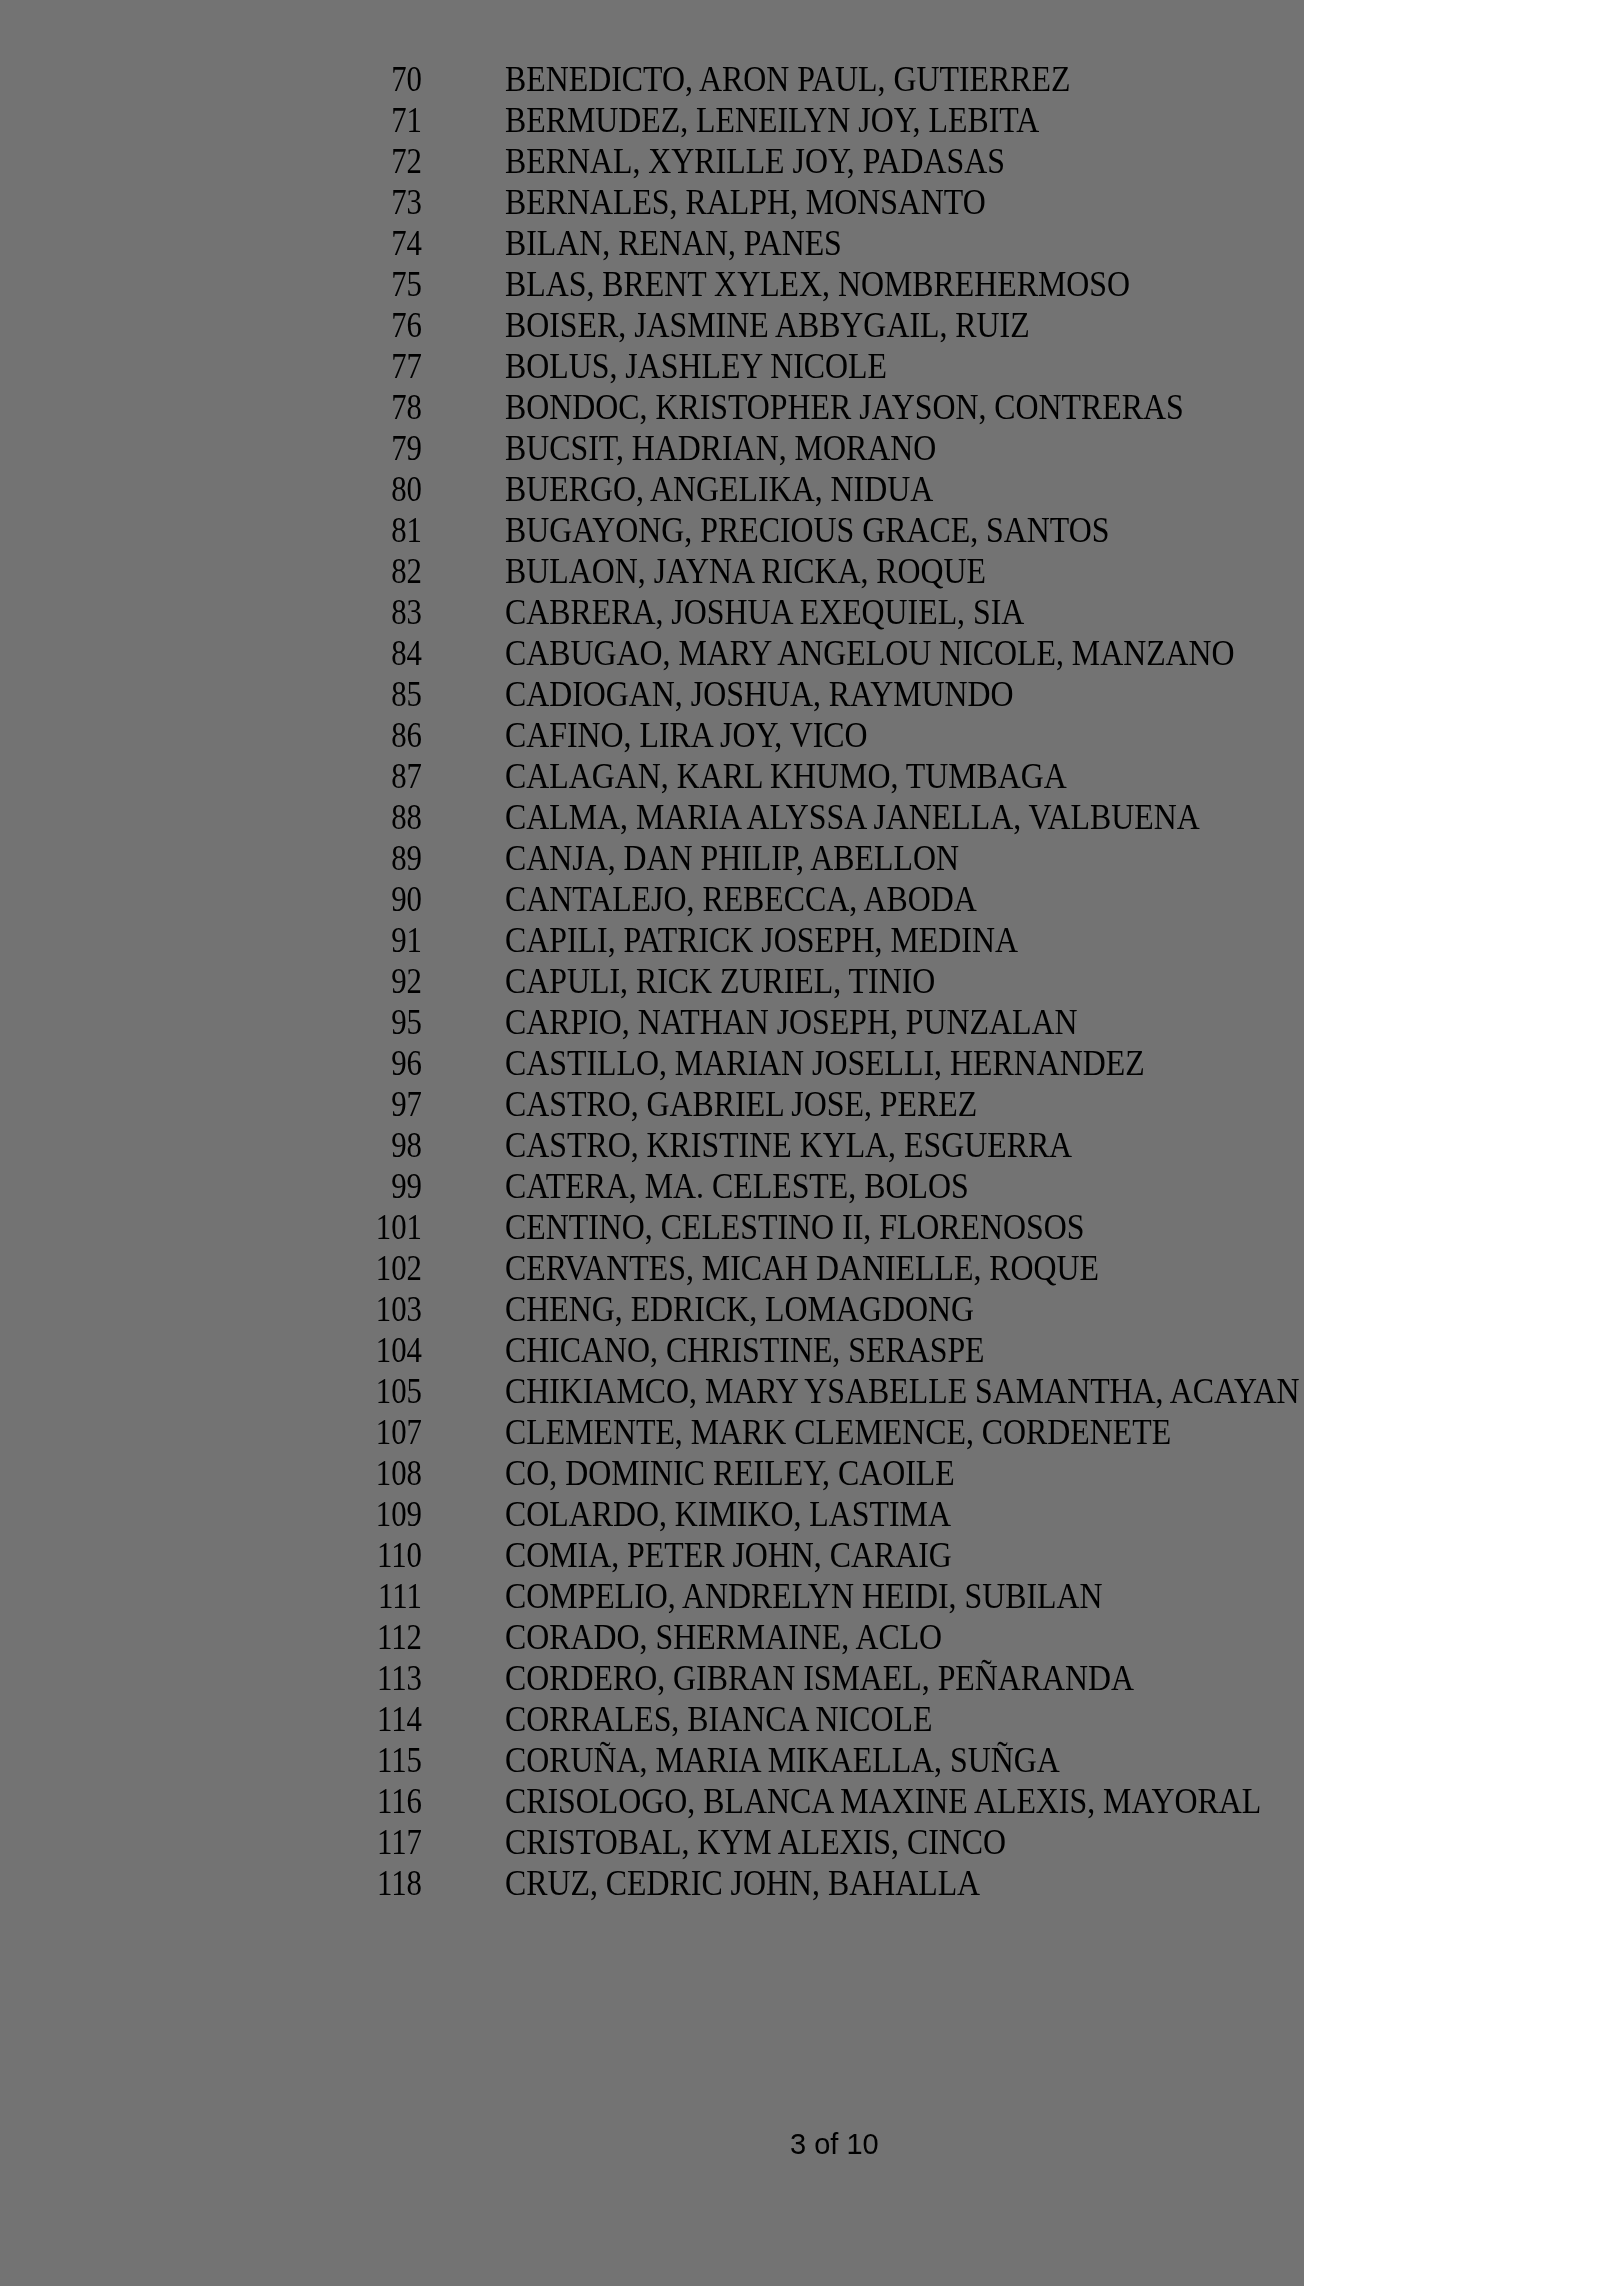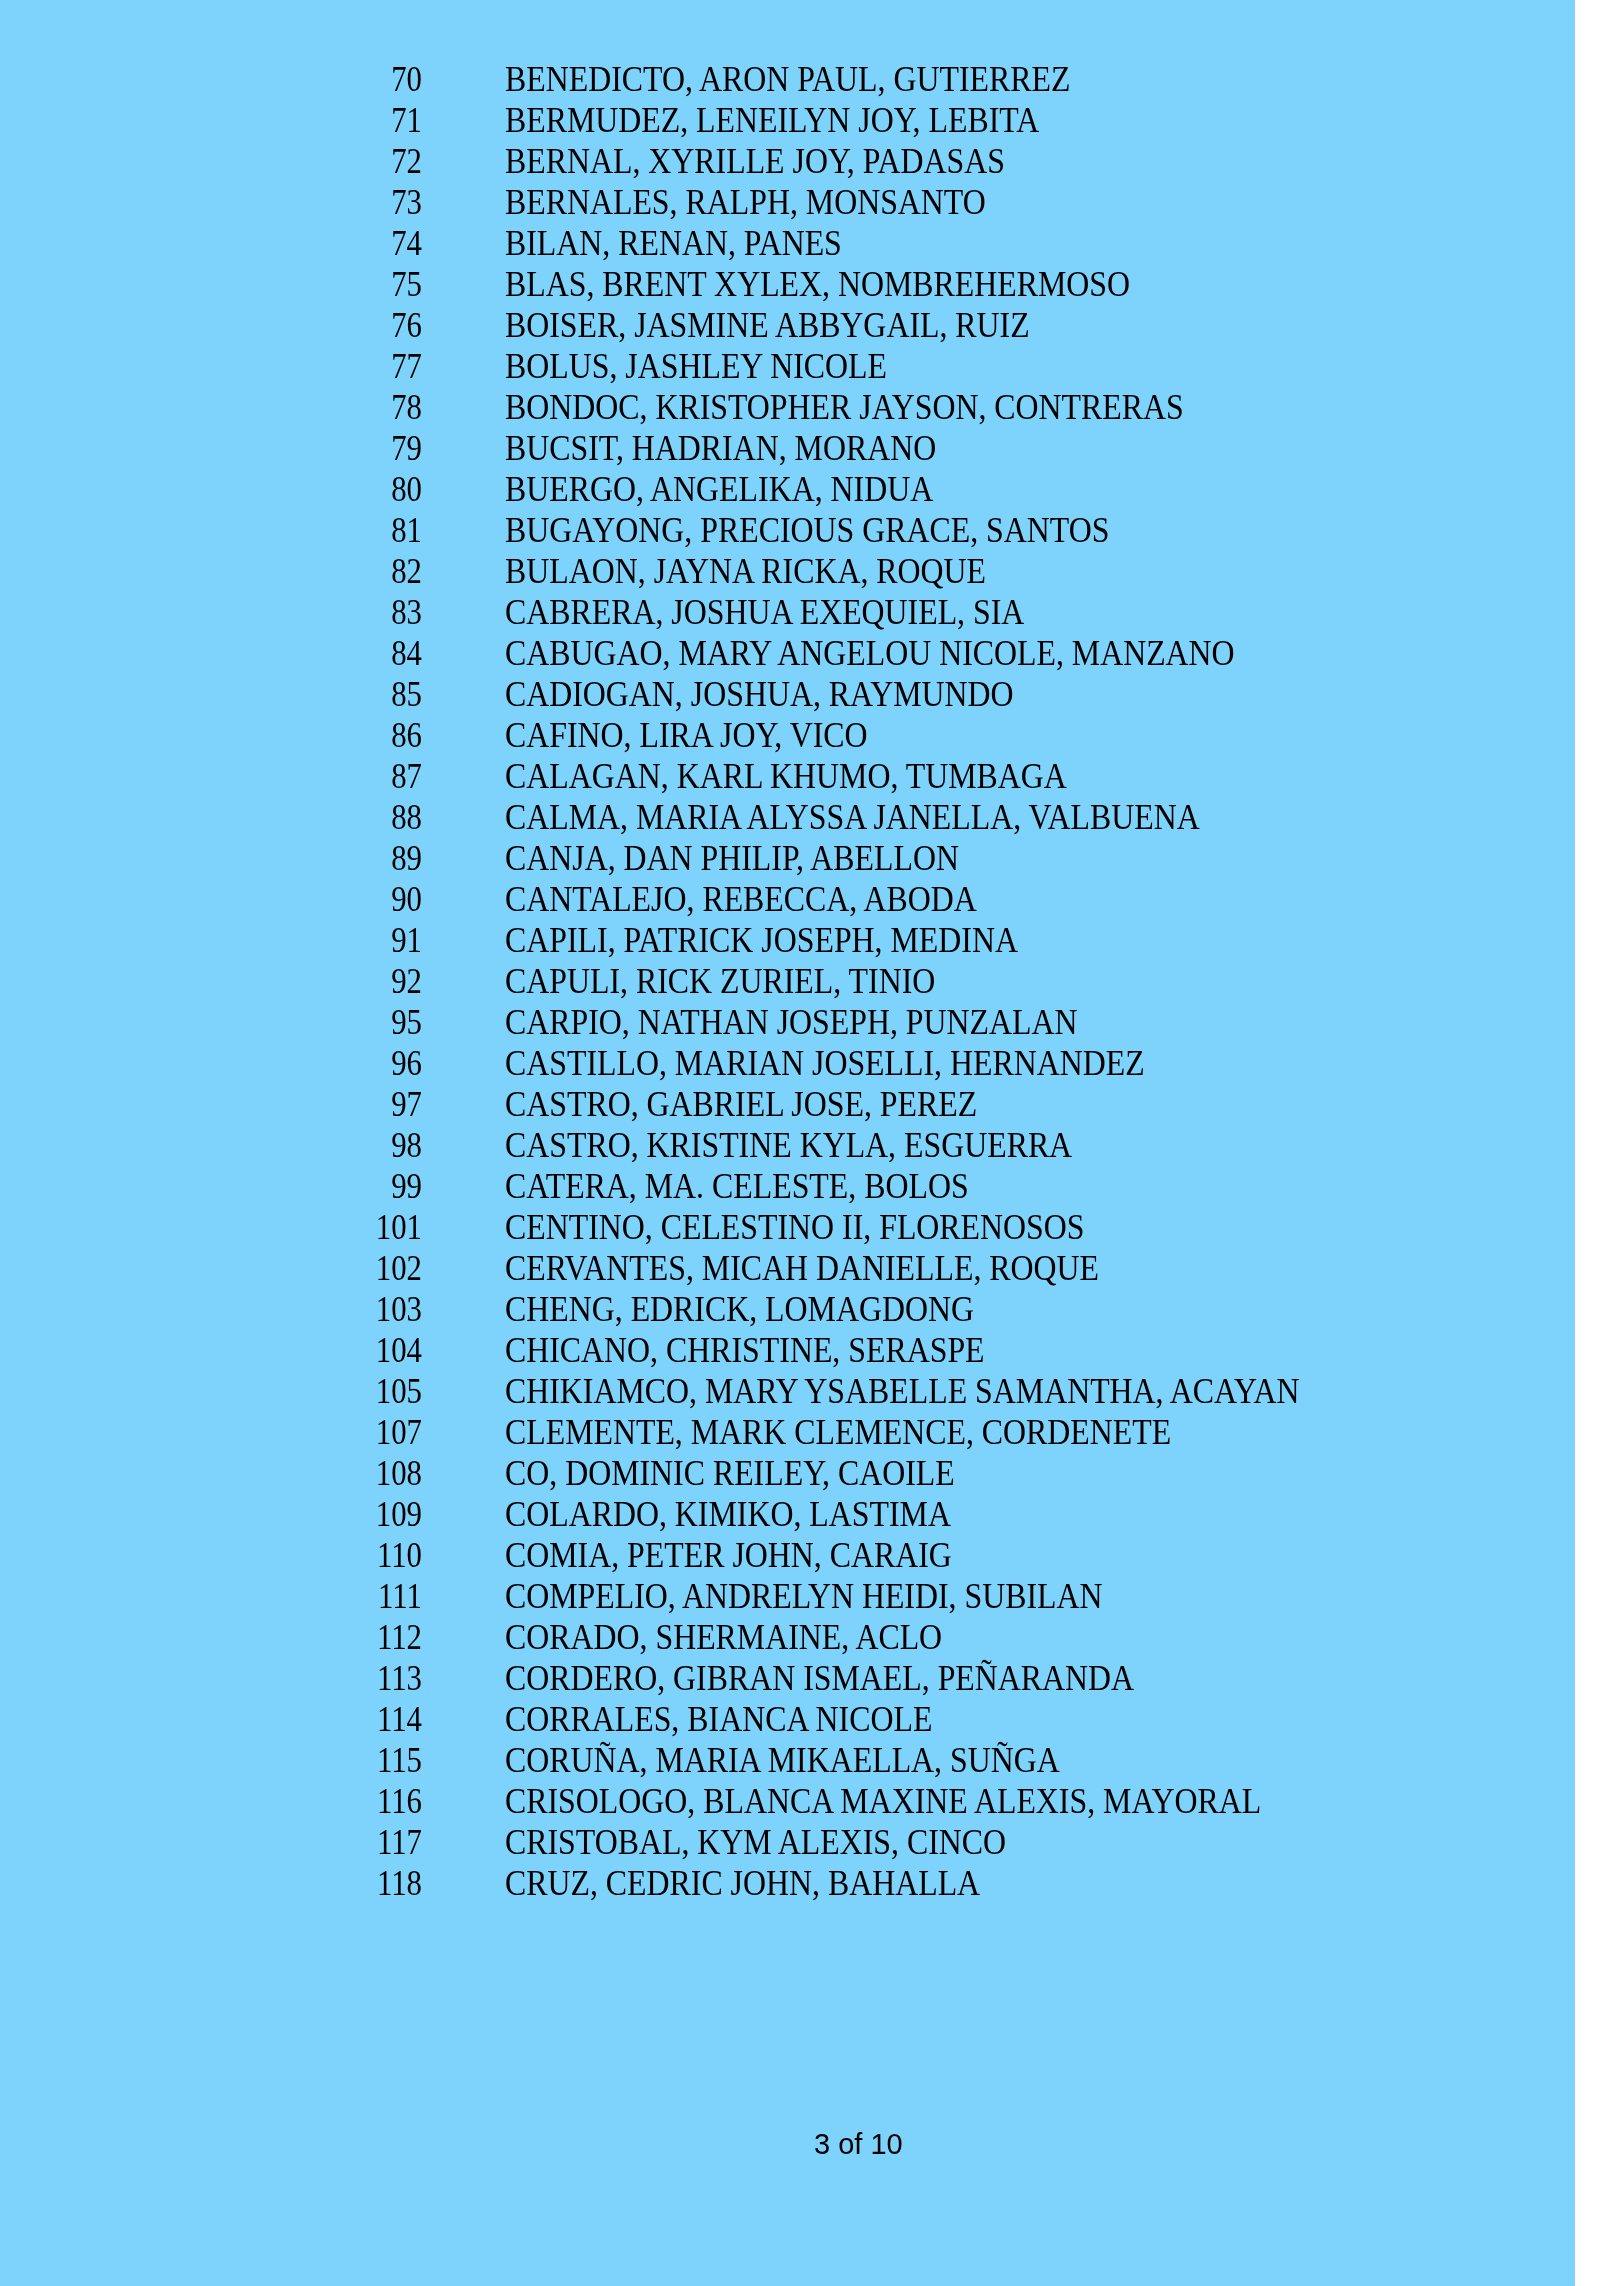--- a/index.html
+++ b/index.html
@@ -1,20 +1,20 @@
 <!DOCTYPE html>
 <html><head>
 <meta charset="utf-8">
 <style>
   html, body { margin: 0; padding: 0; }
   .page {
     position: relative;
-    width: 1575px;
+    width: 1304px;
     height: 2287px;
-    background: #7dd3fc;
+    background: #737373;
     color: #000000;
     font-family: "Liberation Serif", serif;
     overflow: hidden;
   }
   .list {
     position: absolute;
     top: 59px;
     left: 0;
     width: 1618px;
   }
@@ -39,21 +39,20 @@
     transform-origin: 0 50%;
   }
   .footer {
     position: absolute;
     left: 790px;
     top: 2130px;
     font-family: "Liberation Sans", sans-serif;
     font-size: 29px;
     line-height: 29px;
     color: #000000;
-    margin-left: 24px;
   }
 </style>
 </head>
 <body>
 
 <div class="page">
 
   <div class="list">
     <div class="row">
         <span class="num">70</span>

